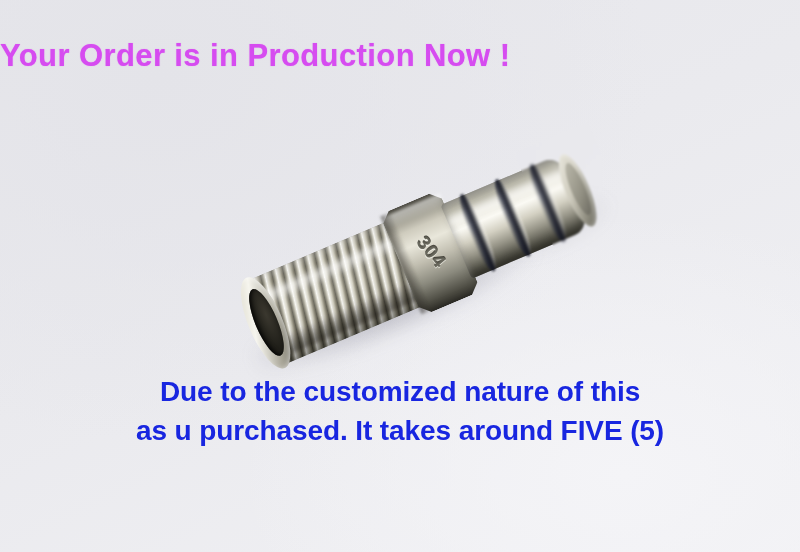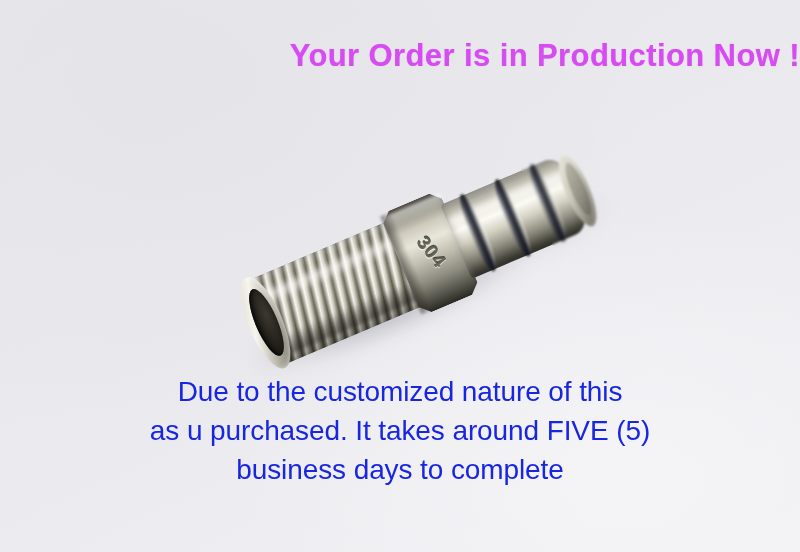--- a/index.html
+++ b/index.html
@@ -24,39 +24,39 @@
       radial-gradient(ellipse 700px 520px at 20% 14%, #e4e4e9 0%, rgba(228,228,233,0) 70%),
       linear-gradient(155deg, #e6e6eb 0%, #eaeaee 45%, #f1f1f4 100%);
   }
 
   
   #headline {
     position: absolute;
     left: 0;
     top: 38px;
     width: 800px;
-    text-align: right;
+    text-align: left;
     font-size: 31px;
     font-weight: bold;
     letter-spacing: 0.4px;
     color: #d64cf0;
     text-shadow: 0 0 1px rgba(214,76,240,0.55);
     white-space: nowrap;
   }
 
   
   #message {
     position: absolute;
     left: 0;
     top: 372px;
     width: 800px;
     text-align: center;
     font-size: 28px;
     line-height: 39px;
-    font-weight: normal;
+    font-weight: bold;
     color: #1826e0;
     letter-spacing: -0.1px;
   }
   #message .ln { display: block; white-space: nowrap; }
 
   
   #photo {
     position: absolute;
     left: 225px;
     top: 145px;
@@ -334,16 +334,15 @@
       <div class="barb-tip"></div>
       <div class="barb-tip-face"></div>
 
       <div class="dof"></div>
     </div>
   </div>
 
   <div id="message">
     <span class="ln">Due to the customized nature of this</span>
     <span class="ln">as u purchased. It takes around FIVE (5)</span>
-    <span class="ln">business days to complete</span>
   </div>
 
 </div>
 
 </body></html>

